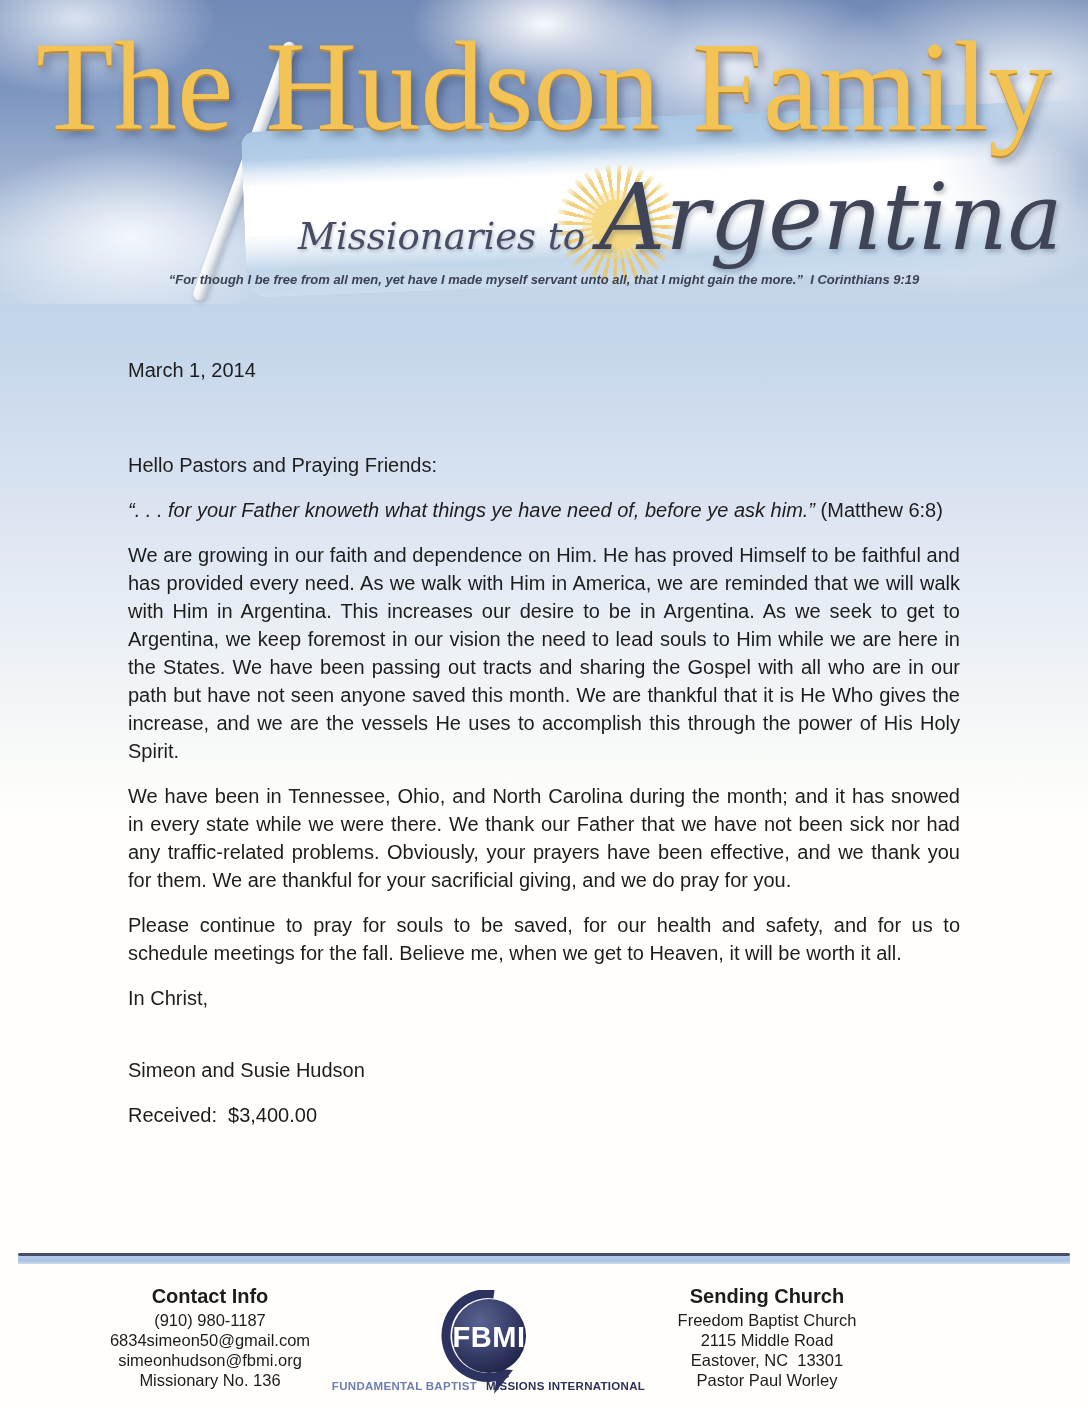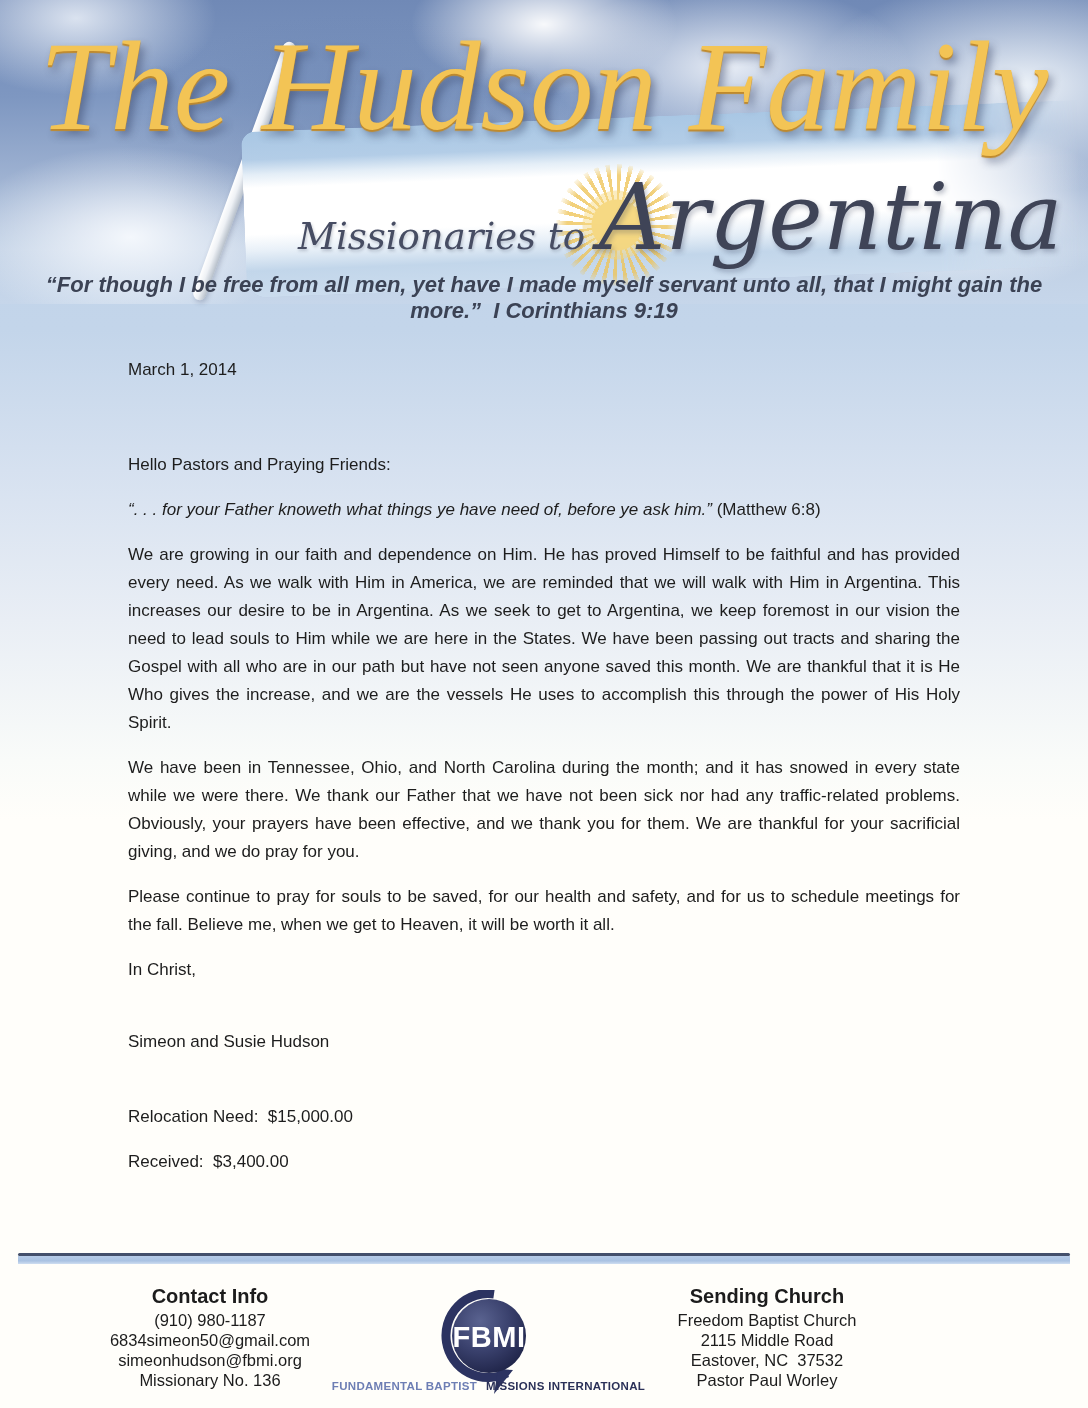--- a/index.html
+++ b/index.html
@@ -59,48 +59,47 @@
   .masthead-title{
     position:absolute;left:0;right:0;top:18px;margin:0;
     text-align:center;
     font-family:"Liberation Serif",serif;
     font-weight:normal;
     font-size:127px;line-height:1.08;
     color:#f3c455;
     text-shadow:0 2px 1px #c08a2c, 4px 6px 8px rgba(42,54,88,.45);
     letter-spacing:0px;
     white-space:nowrap;
-    font-style:italic;
   }
   .masthead-subtitle{
     position:absolute;left:298px;top:172px;
     display:flex;align-items:baseline;white-space:nowrap;
   }
   .subtitle-prefix{
     font-family:"DejaVu Serif","Liberation Serif",serif;
     font-style:italic;font-size:37px;color:#474d63;
     text-shadow:1px 2px 3px rgba(40,50,80,.25);
   }
   .subtitle-country{
     font-family:"DejaVu Serif","Liberation Serif",serif;
     font-style:italic;font-size:92px;line-height:1;
     margin-left:14px;color:#3f4457;
     text-shadow:2px 3px 5px rgba(40,50,80,.3);
   }
   .masthead-verse{
     position:absolute;left:30px;right:30px;top:272px;margin:0;
     text-align:center;
     font-style:italic;font-weight:bold;
-    font-size:22px;color:#3b4254;
+    font-size:13px;color:#3b4254;
     white-space:pre-wrap;
   }
 
   
   .letter{position:absolute;left:0;top:304px;width:1088px;padding:0 128px;box-sizing:border-box;color:#1d1d1d;}
-  .letter p{margin:0 0 17px;font-size:17px;line-height:28px;}
+  .letter p{margin:0 0 17px;font-size:20px;line-height:28px;}
   .date{margin-top:52px !important;}
   .salutation{margin-top:67px !important;}
   .scripture-quote{font-style:italic;}
   .body-par{text-align:justify;}
   .closing{margin-bottom:17px !important;}
   .signature{margin-top:44px !important;}
   .amount-line{white-space:pre-wrap;}
   .need{margin-top:47px !important;}
 
   
@@ -142,21 +141,20 @@
 
   <main class="letter">
     <p class="date">March 1, 2014</p>
     <p class="salutation">Hello Pastors and Praying Friends:</p>
     <p class="scripture"><span class="scripture-quote">“. . . for your Father knoweth what things ye have need of, before ye ask him.”</span> <span class="scripture-ref">(Matthew 6:8)</span></p>
     <p class="body-par">We are growing in our faith and dependence on Him. He has proved Himself to be faithful and has provided every need. As we walk with Him in America, we are reminded that we will walk with Him in Argentina. This increases our desire to be in Argentina. As we seek to get to Argentina, we keep foremost in our vision the need to lead souls to Him while we are here in the States. We have been passing out tracts and sharing the Gospel with all who are in our path but have not seen anyone saved this month. We are thankful that it is He Who gives the increase, and we are the vessels He uses to accomplish this through the power of His Holy Spirit.</p>
     <p class="body-par">We have been in Tennessee, Ohio, and North Carolina during the month; and it has snowed in every state while we were there. We thank our Father that we have not been sick nor had any traffic-related problems. Obviously, your prayers have been effective, and we thank you for them. We are thankful for your sacrificial giving, and we do pray for you.</p>
     <p class="body-par">Please continue to pray for souls to be saved, for our health and safety, and for us to schedule meetings for the fall. Believe me, when we get to Heaven, it will be worth it all.</p>
     <p class="closing">In Christ,</p>
     <p class="signature">Simeon and Susie Hudson</p>
-    <p class="amount-line need">Relocation Need:  $15,000.00</p>
     <p class="amount-line">Received:  $3,400.00</p>
   </main>
 
   <footer class="footer">
     <div class="rule">
       <div class="rule-dark"></div>
       <div class="rule-light"></div>
     </div>
     <div class="footer-cols">
 
@@ -185,20 +183,20 @@
         <div class="logo-wordmark">
           <span class="wordmark-left">FUNDAMENTAL BAPTIST</span>
           <span class="wordmark-right">MISSIONS INTERNATIONAL</span>
         </div>
       </div>
 
       <div class="fcol">
         <div class="fcol-heading">Sending Church</div>
         <div class="fcol-line">Freedom Baptist Church</div>
         <div class="fcol-line">2115 Middle Road</div>
-        <div class="fcol-line">Eastover, NC  37532</div>
+        <div class="fcol-line">Eastover, NC  13301</div>
         <div class="fcol-line">Pastor Paul Worley</div>
       </div>
 
     </div>
   </footer>
 
 </div>
 
 </body></html>

